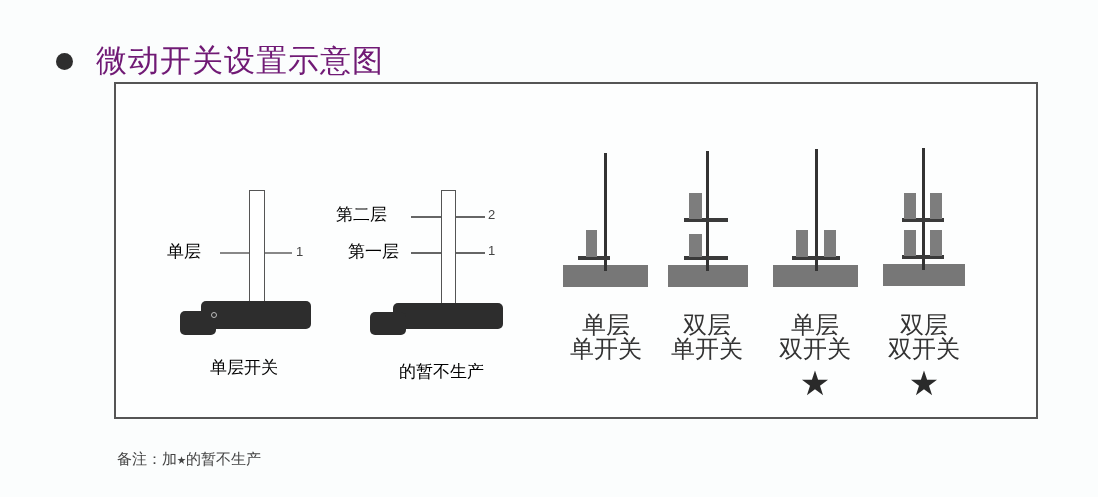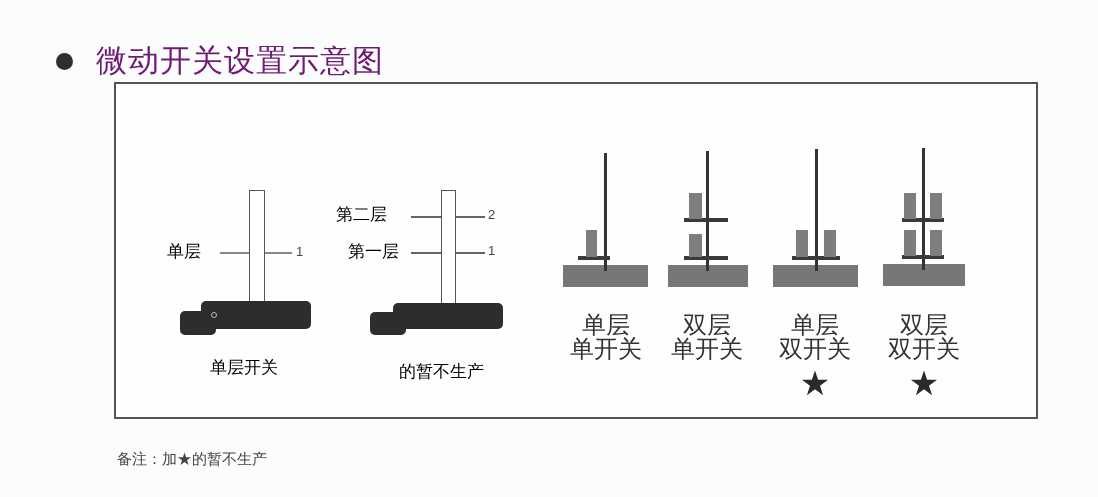--- a/index.html
+++ b/index.html
@@ -28,21 +28,21 @@
     .hline { height: 2px; background: #888; }
     .blk { background: #2d2d2d; border-radius: 5px; }
     .base { background: #777; height: 22px; }
     .stem { width: 3px; background: #333; }
     .bar  { height: 4px; background: #3a3a3a; }
     .sw   { background: #7d7d7d; width: 11px; }
     .cap {
       font-size: 24px; line-height: 24px; text-align: center; color: #333; width: 110px;
     }
     .star { font-size: 34px; line-height: 34px; color: #2a2a2a; text-align: center; width: 110px; }
-    .note { left: 117px; top: 450px; font-size: 15px; color: #444; font-family: Liberation Serif, serif; }
+    .note { left: 117px; top: 450px; font-size: 15px; color: #444; font-family: Liberation Mono, monospace; }
   </style>
 </head>
 <body>
 
 <div class="abs title-bullet"></div>
 <div class="abs title">微动开关设置示意图</div>
 
 <div class="abs frame"></div>
 
 <div>

